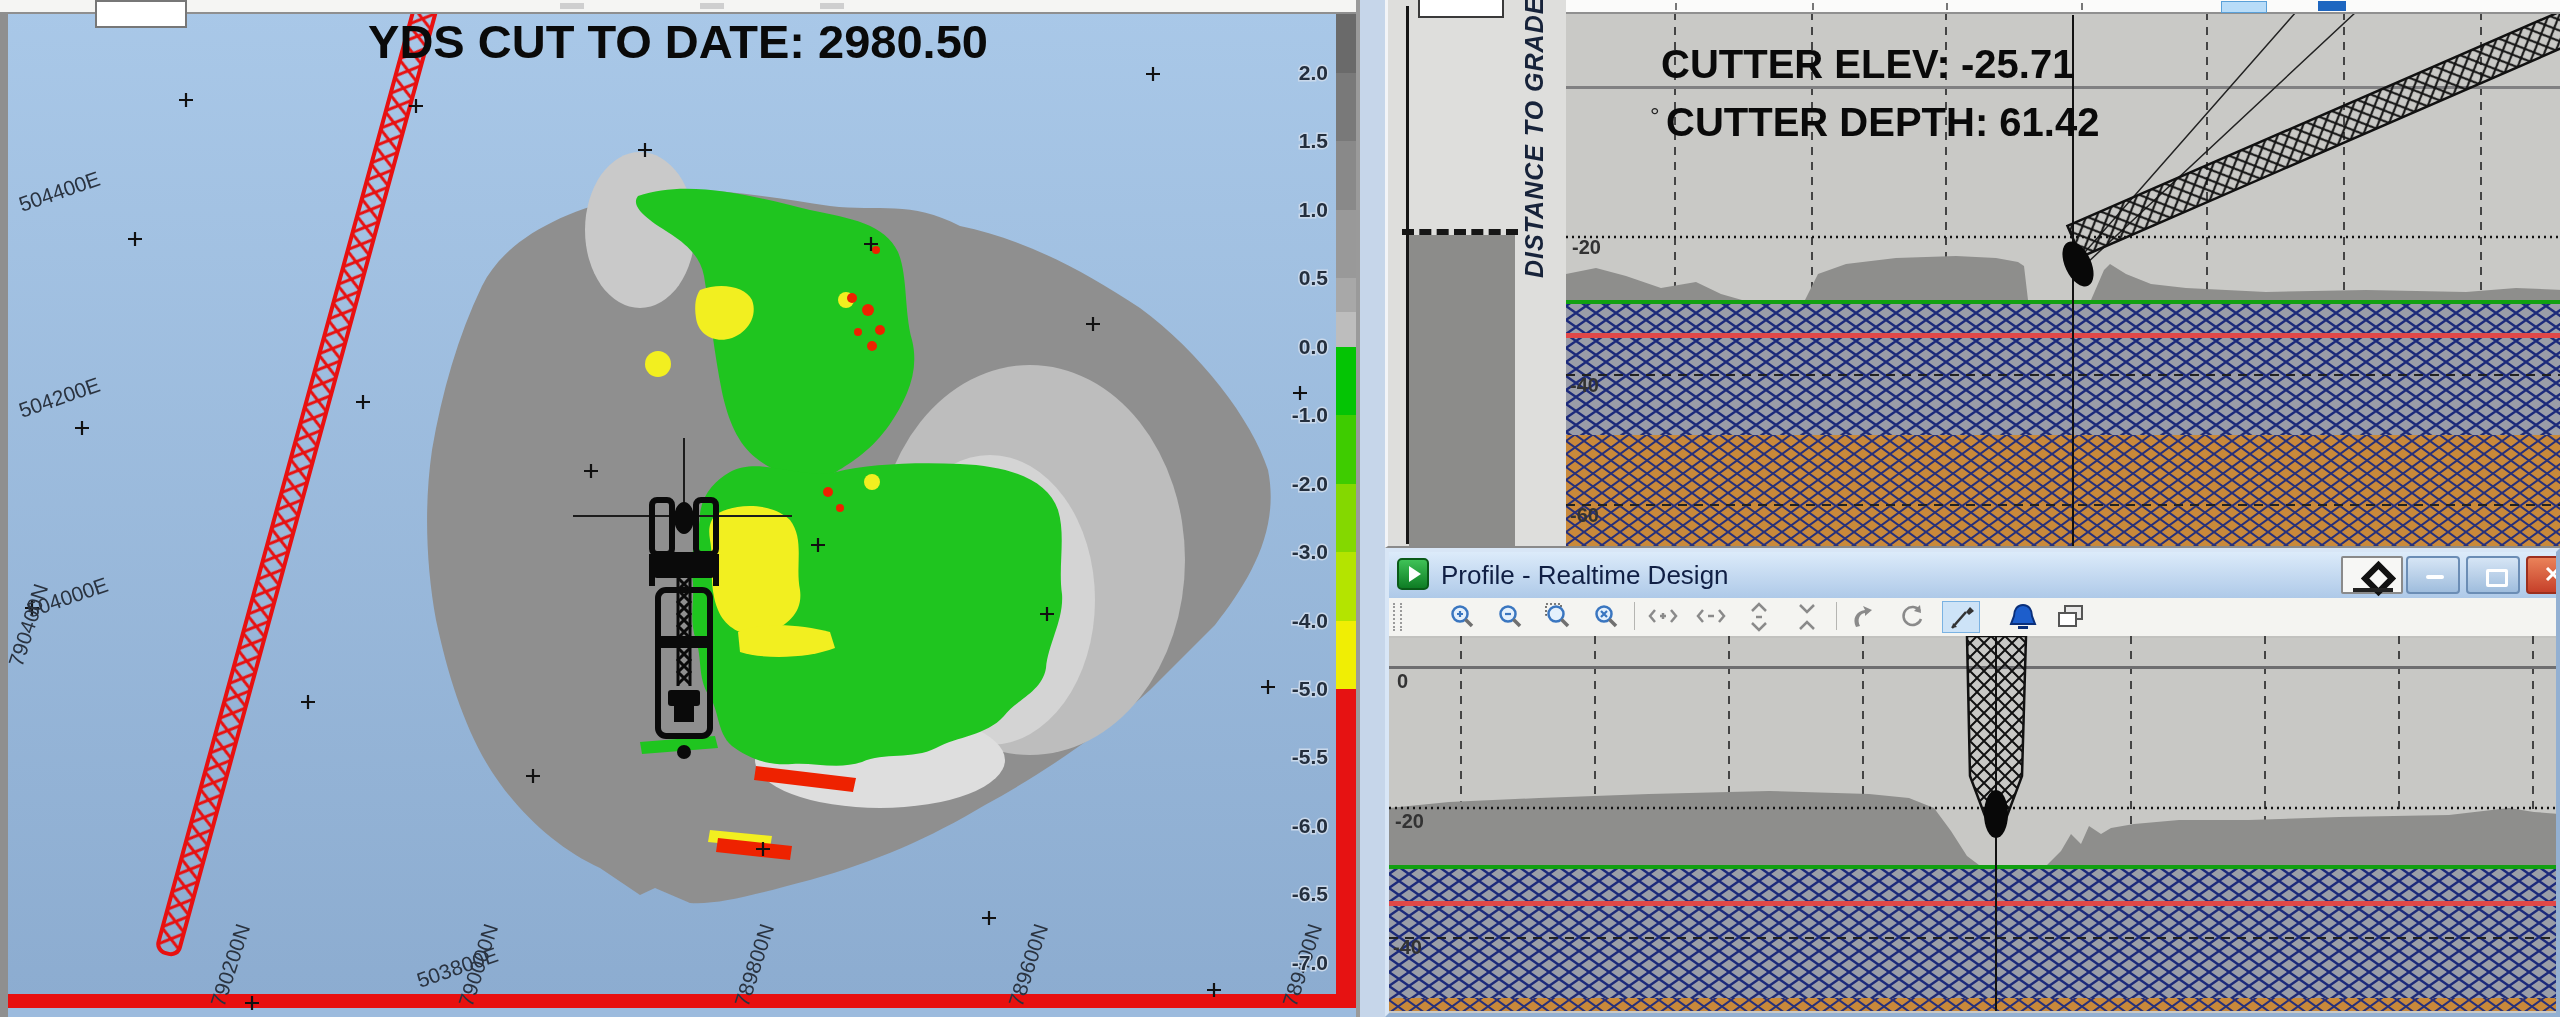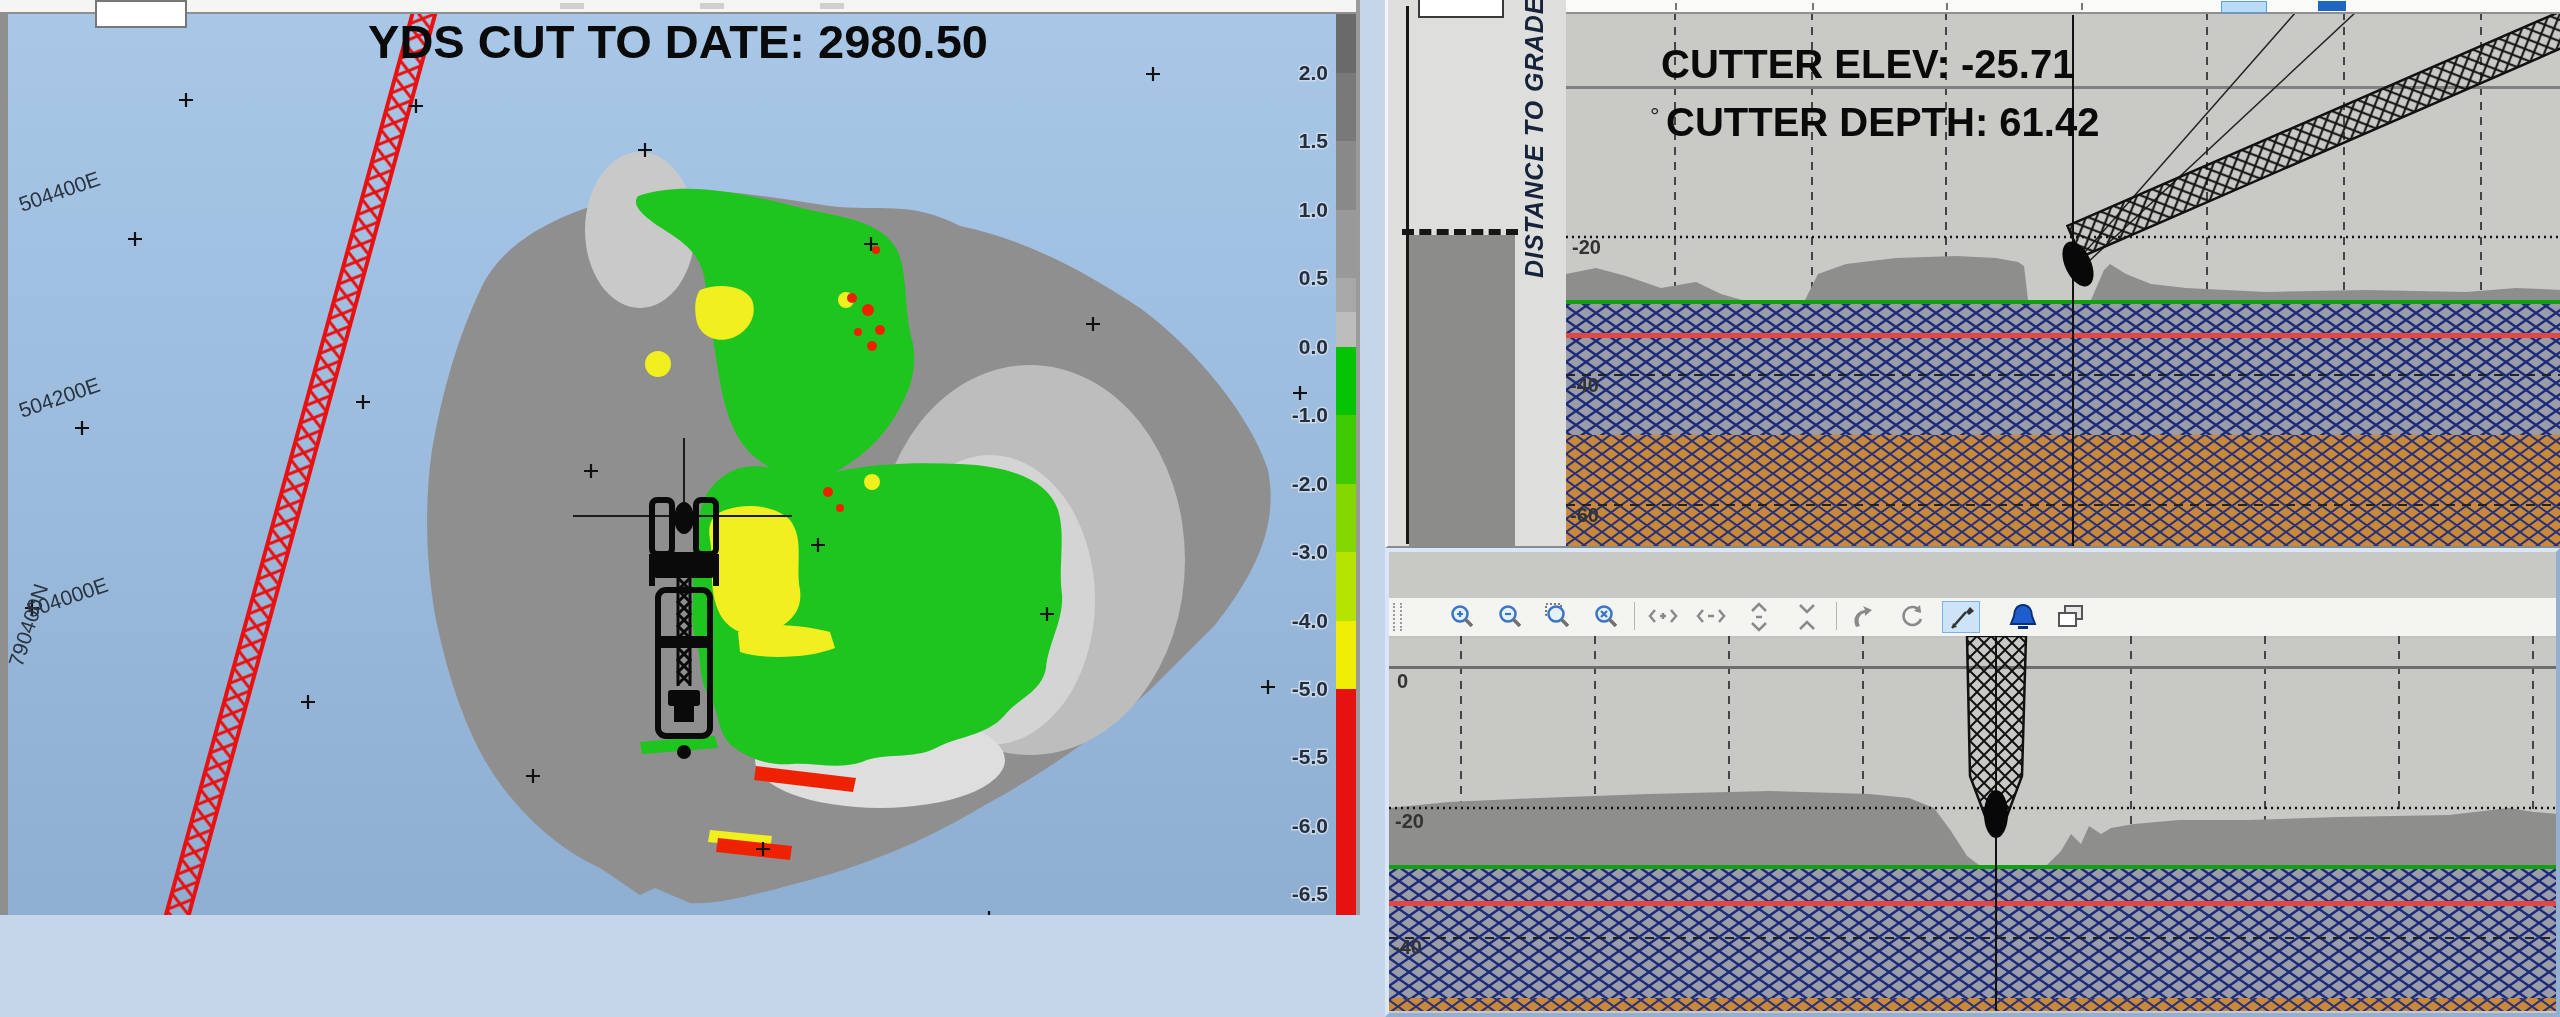--- a/index.html
+++ b/index.html
@@ -1,19 +1,19 @@
 <!DOCTYPE html>
 <html><head>
 <meta charset="utf-8">
 <style>
   html,body{margin:0;padding:0;background:#c6d6ea;width:2560px;height:1017px;overflow:hidden;
     font-family:"Liberation Sans",sans-serif;}
   .abs{position:absolute;}
   
-  #map-window{left:0;top:0;width:1356px;height:915px;background:#9cbbde;border-right:4px solid #9a9a9a;overflow:hidden;}
+  #map-window{left:0;top:0;width:1356px;height:1017px;background:#9cbbde;border-right:4px solid #9a9a9a;overflow:hidden;}
   #map-topstrip{left:0;top:0;width:1356px;height:12px;background:#f5f5f3;border-bottom:2px solid #8f8f8f;z-index:5;}
   #map-tab{left:95px;top:0;width:88px;height:24px;background:#ffffff;border:2px solid #777;z-index:6;}
   .strip-mark{position:absolute;top:3px;height:6px;width:24px;background:#cfcfcf;}
   
   #upper-window{left:1385px;top:0;width:1175px;height:546px;background:#dededc;border-left:3px solid #f2f4f7;border-bottom:2px solid #8a8a8a;overflow:hidden;}
   #gauge{left:0;top:0;width:178px;height:546px;background:#dededc;}
   #gauge-vline{left:18px;top:6px;width:3px;height:538px;background:#161616;}
   #gauge-dash{left:14px;top:229px;width:116px;height:0;border-top:6px dashed #161616;}
   #gauge-fill{left:21px;top:235px;width:106px;height:311px;background:#8c8c8a;}
   #gauge-box{left:30px;top:-4px;width:82px;height:18px;background:#fff;border:2px solid #3a3a3a;}
@@ -252,20 +252,35 @@
       <span class="tick" style="left:246px"></span>
       <span class="tick" style="left:380px"></span>
       <span class="tick" style="left:515px"></span>
       <span id="chip1" class="abs"></span>
       <span id="chip2" class="abs"></span>
     </div>
   </div>
 </div>
 
 <div id="profile-window" class="abs">
+  <div id="profile-titlebar" class="abs">
+    <div id="play-icon" class="abs"></div>
+    <div id="profile-title" class="abs">Profile - Realtime Design</div>
+    <div id="btn-diamond" class="winbtn">
+      <span id="diamond-glyph"></span>
+      <span id="diamond-underline"></span>
+    </div>
+    <div id="btn-min" class="winbtn">
+      <span id="min-glyph"></span>
+    </div>
+    <div id="btn-max" class="winbtn">
+      <span id="max-glyph"></span>
+    </div>
+    <div id="btn-close" class="winbtn">✕</div>
+  </div>
 
   <div id="profile-toolbar" class="abs">
     <span id="grip" class="abs"></span>
     <svg width="0" height="0">
         <defs>
           <g id="mag">
       <circle cx="11" cy="11" r="7.5" fill="#e4f0fc" stroke="#3a76c0" stroke-width="2.5"></circle>
       <line x1="16.5" y1="16.5" x2="23" y2="23" stroke="#707070" stroke-width="3.5"></line>
     </g>
         </defs>

